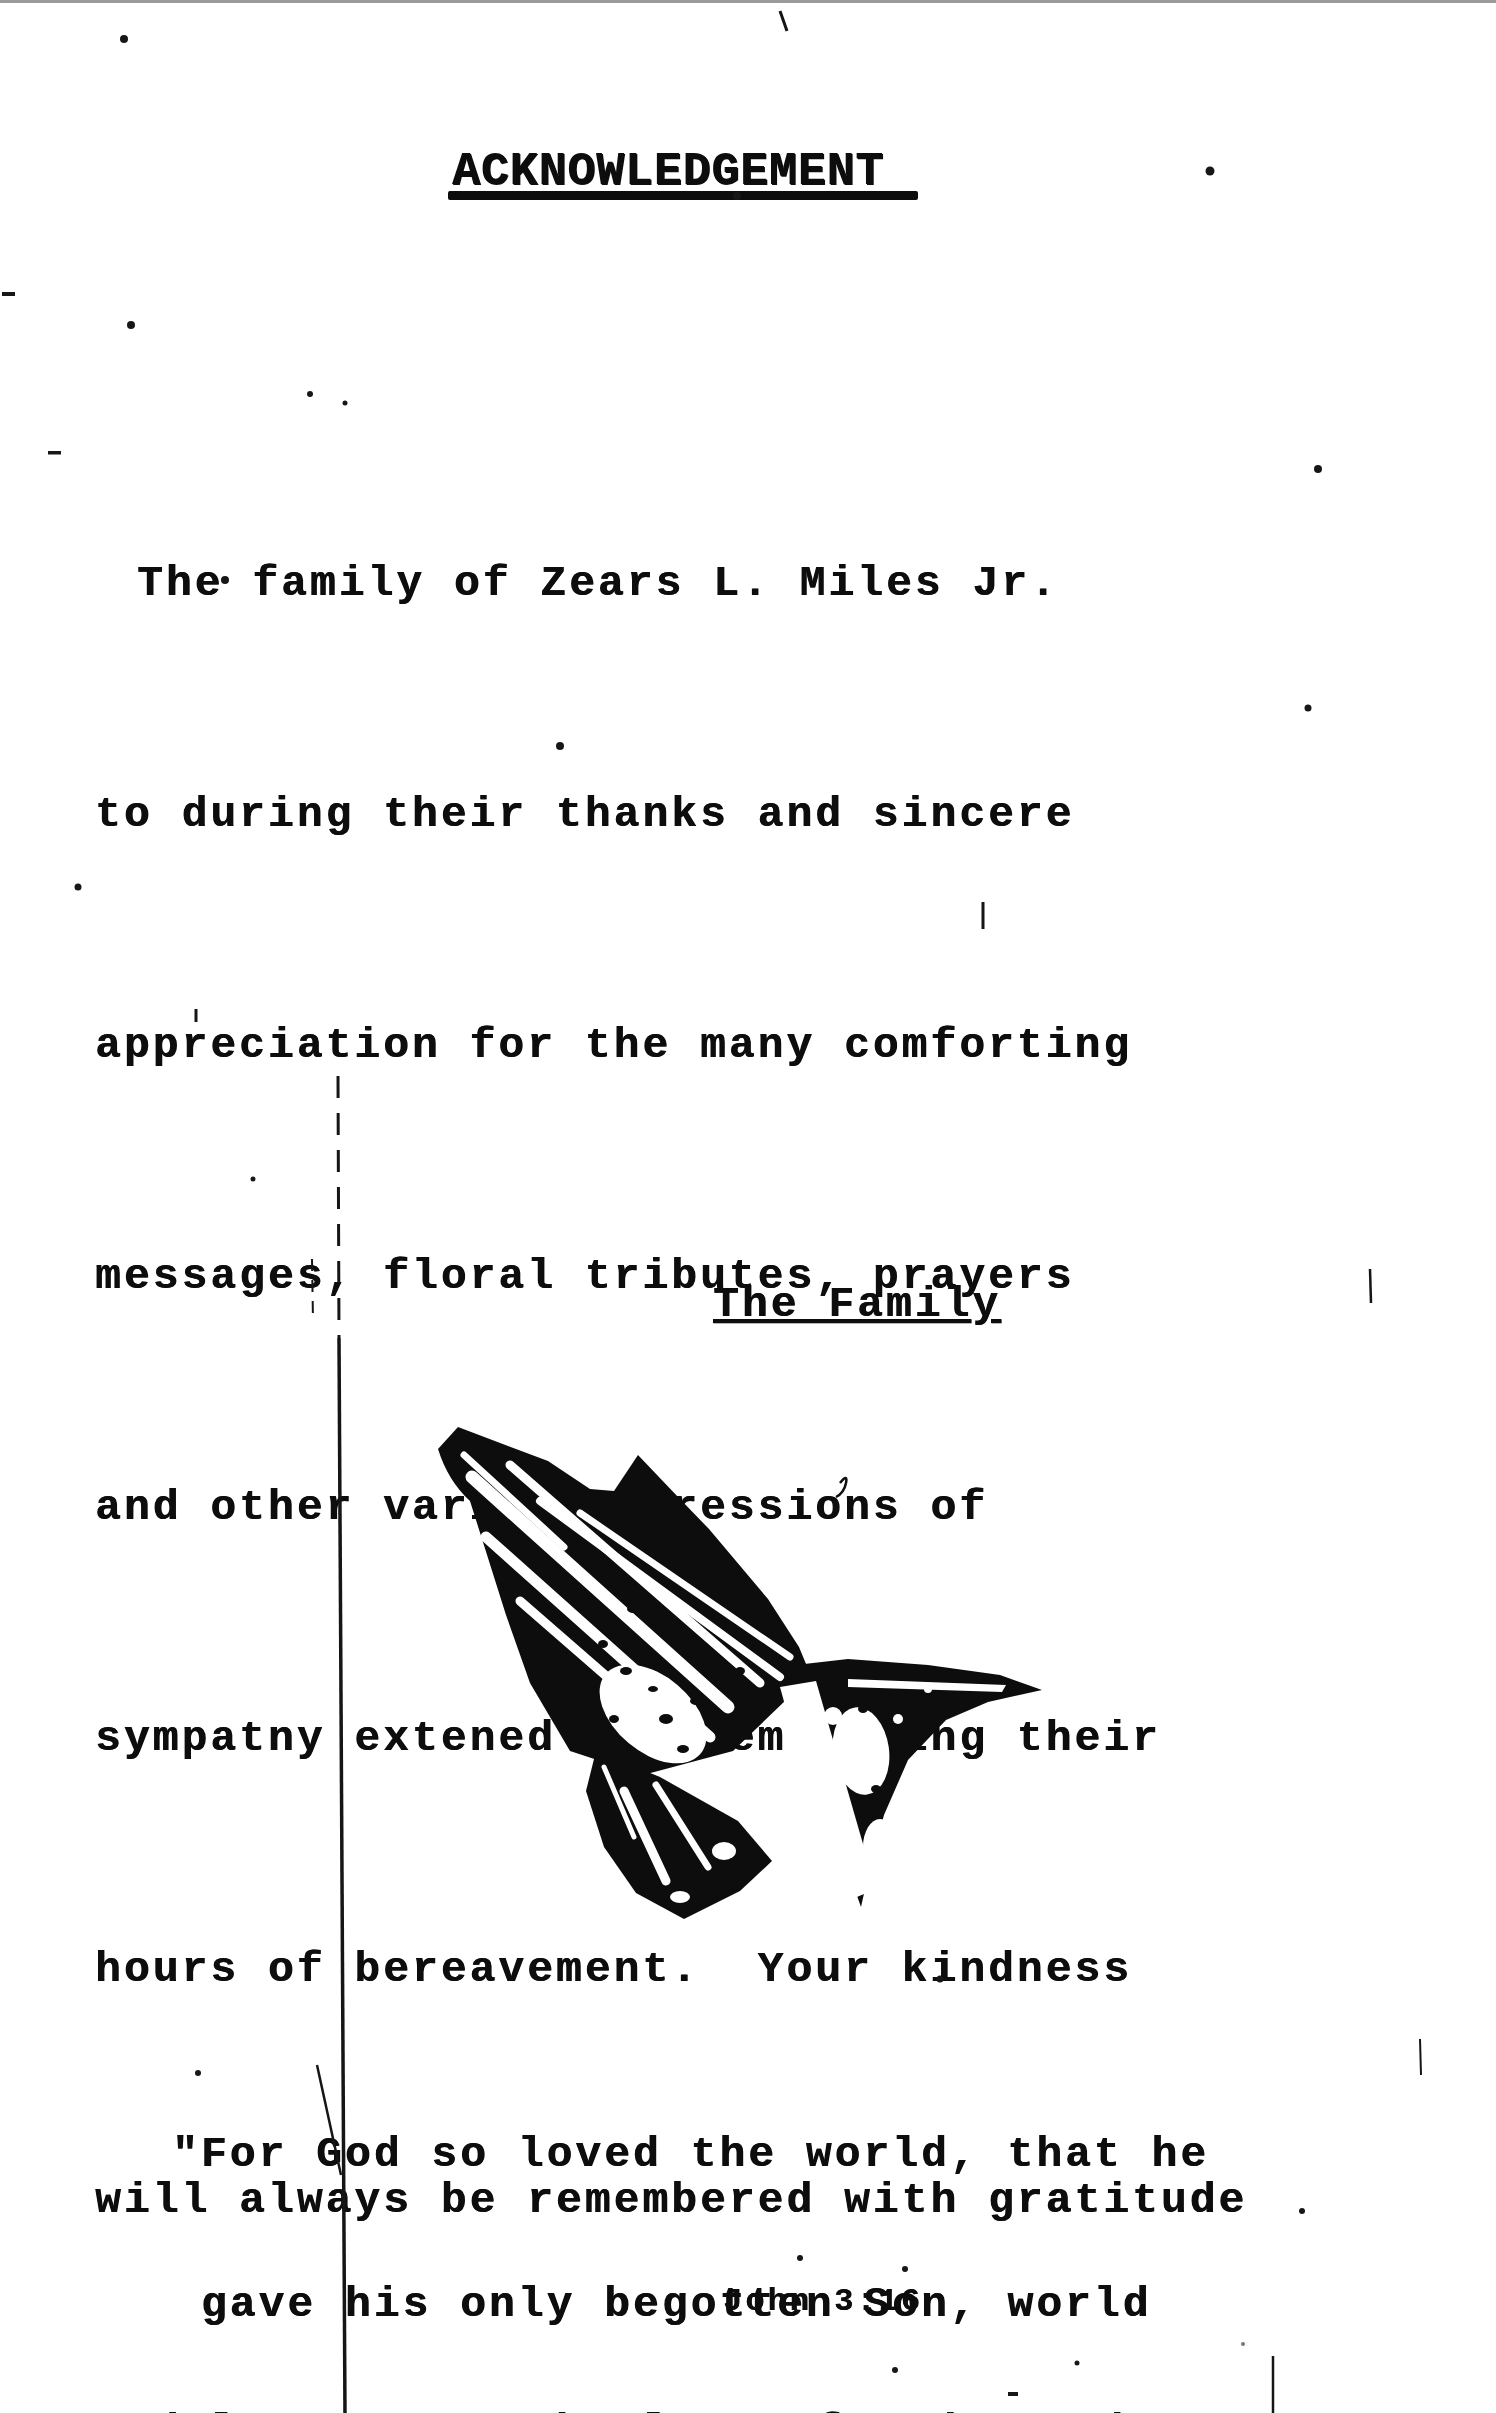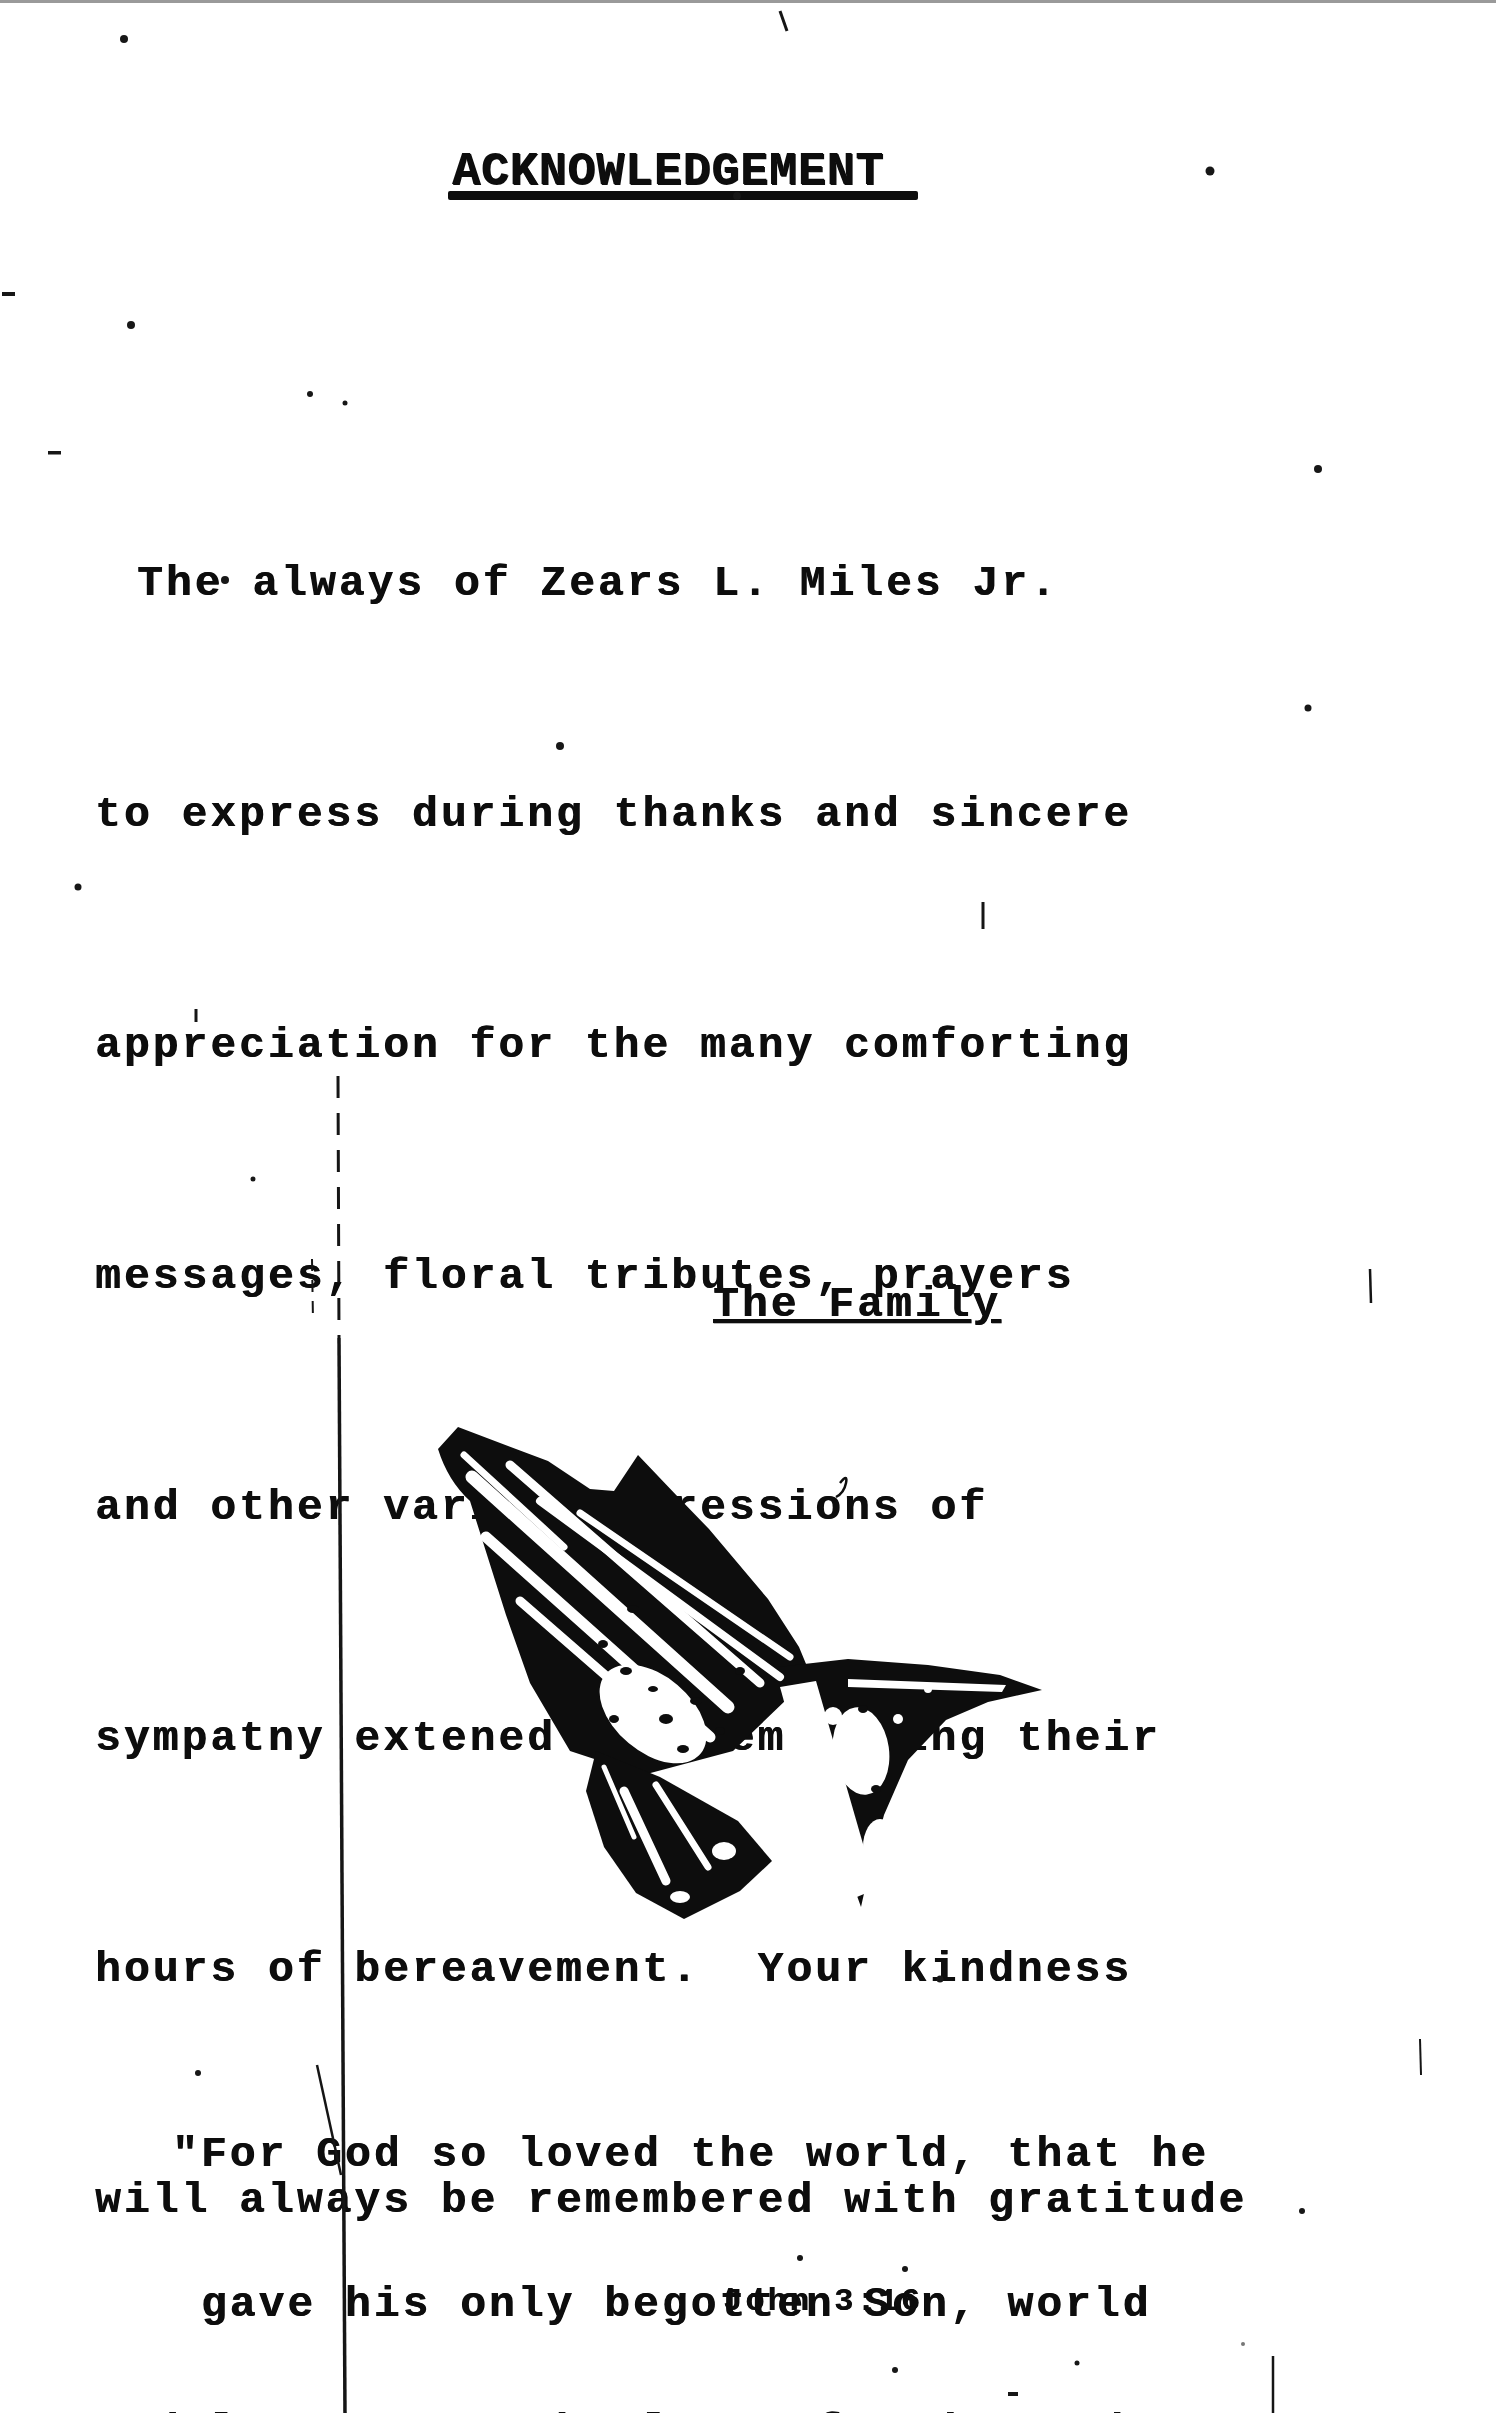--- a/index.html
+++ b/index.html
@@ -56,22 +56,22 @@
 </style>
 </head>
 <body>
 
 <div class="page">
 
   <div class="doc-title scan-text">ACKNOWLEDGEMENT</div>
   <div class="title-underline"></div>
 
   <div class="body-block scan-text">
-    <div class="body-line first">The always of Zears L. Miles Jr.</div>
-    <div class="body-line">to express during thanks and sincere</div>
+    <div class="body-line first">The family of Zears L. Miles Jr.</div>
+    <div class="body-line">to during their thanks and sincere</div>
     <div class="body-line">appreciation for the many comforting</div>
     <div class="body-line">messages, floral tributes, prayers</div>
     <div class="body-line">and other varied expressions of</div>
     <div class="body-line">sympatny extened to them during their</div>
     <div class="body-line">hours of bereavement.  Your kindness</div>
     <div class="body-line">will always be remembered with gratitude</div>
     <div class="body-line">and love.  May the love of God continue</div>
     
   </div>
 

